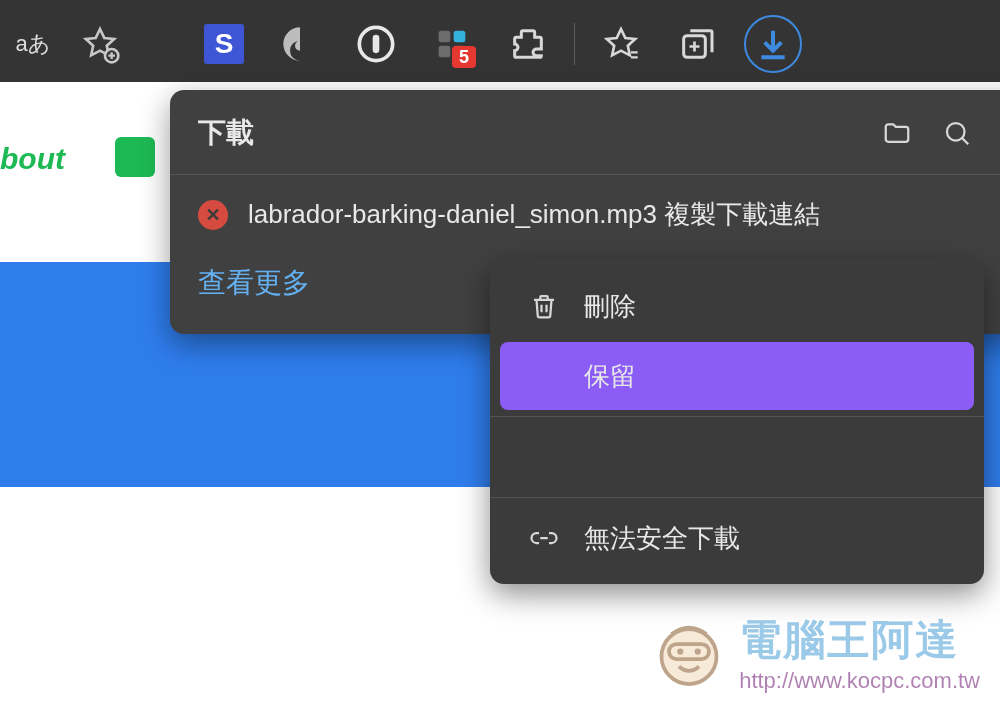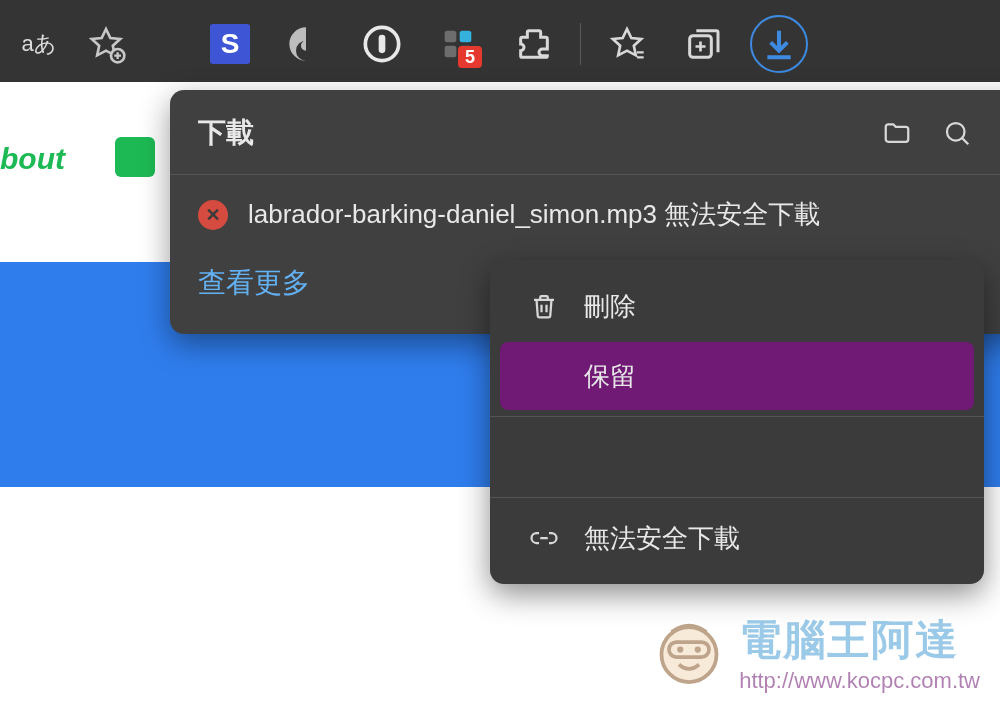--- a/index.html
+++ b/index.html
@@ -9,21 +9,21 @@
     font-family: "Segoe UI", "Microsoft JhengHei", sans-serif;
     background: #fff;
     overflow: hidden;
     position: relative;
   }
   .toolbar {
     height: 88px;
     background: #343434;
     display: flex;
     align-items: center;
-    padding: 0 14px;
+    padding: 0 8px;
     gap: 8px;
     text-align: center;
   }
   .tb-btn {
     width: 68px;
     height: 60px;
     display: flex;
     align-items: center;
     justify-content: center;
     border-radius: 6px;
@@ -162,39 +162,39 @@
   }
   .cm-item {
     display: flex;
     align-items: center;
     gap: 22px;
     padding: 16px 26px;
     font-size: 26px;
     margin: 2px 10px;
     border-radius: 8px;
   }
-  .cm-item.hover { background: #701a75; }
+  .cm-item.hover { background: #8b5cf6; }
   .cm-icon {
     width: 36px; height: 36px;
     display: flex;
     align-items: center;
     justify-content: center;
     flex-shrink: 0;
   }
   .cm-icon svg { width: 30px; height: 30px; }
   .cm-sep { height: 1px; background: #545454; margin: 6px 0; }
 
   .watermark {
     position: absolute;
     right: 20px;
     bottom: 16px;
     text-align: left;
     opacity: .55;
     display: flex;
-    align-items: flex-start;
+    align-items: flex-end;
     gap: 10px;
   }
   .wm-face {
     width: 80px; height: 80px;
     display: flex;
     align-items: center;
     justify-content: center;
   }
   .wm-text { display: flex; flex-direction: column; }
   .wm-title {
@@ -306,21 +306,21 @@
     </div>
     <div class="dp-hbtn">
       <svg viewBox="0 0 24 24" fill="none" stroke="#d8d8d8" stroke-width="1.8">
         <path d="M14 4l6 6-4 2-3 6-3-3-5 5 5-5-3-3 6-3z"></path>
       </svg>
     </div>
   </div>
   <div class="dp-sep"></div>
   <div class="dp-item">
     <div class="dl-x">✕</div>
-    <span>labrador-barking-daniel_simon.mp3 無法安全下載</span>
+    <span>labrador-barking-daniel_simon.mp3 複製下載連結</span>
   </div>
   <div class="see-more">查看更多</div>
 </div>
 
 <div class="context-menu">
   <div class="cm-item">
     <div class="cm-icon">
       <svg viewBox="0 0 24 24" fill="none" stroke="#d8d8d8" stroke-width="1.8">
         <path d="M4 7h16M9 7V5a1 1 0 0 1 1-1h4a1 1 0 0 1 1 1v2M6 7l1 13a1 1 0 0 0 1 1h8a1 1 0 0 0 1-1l1-13M10 11v6M14 11v6"></path>
       </svg>

